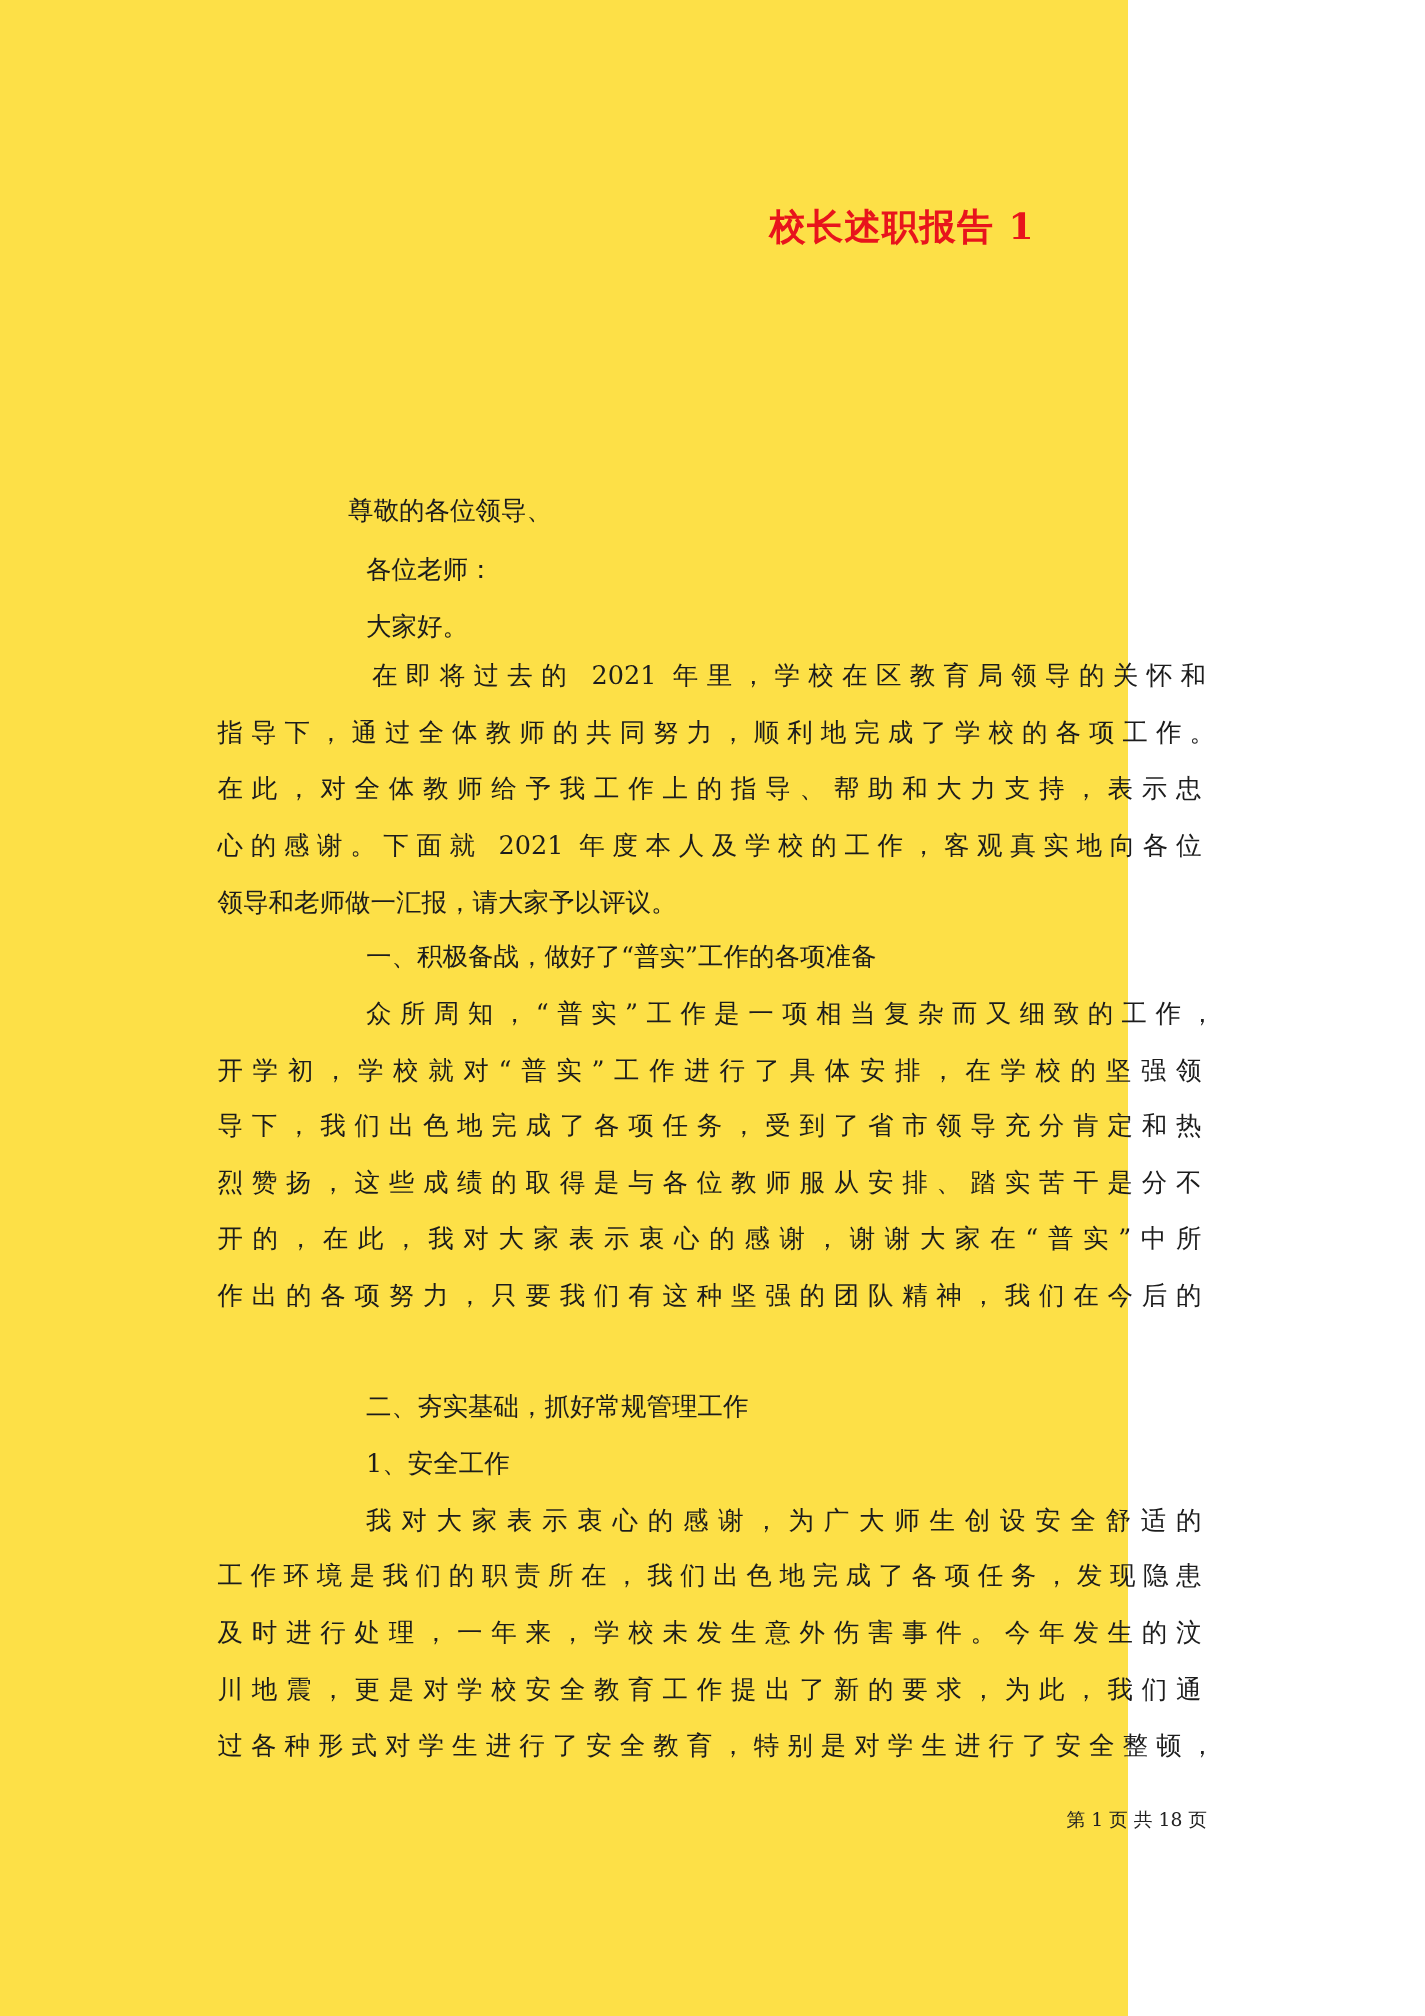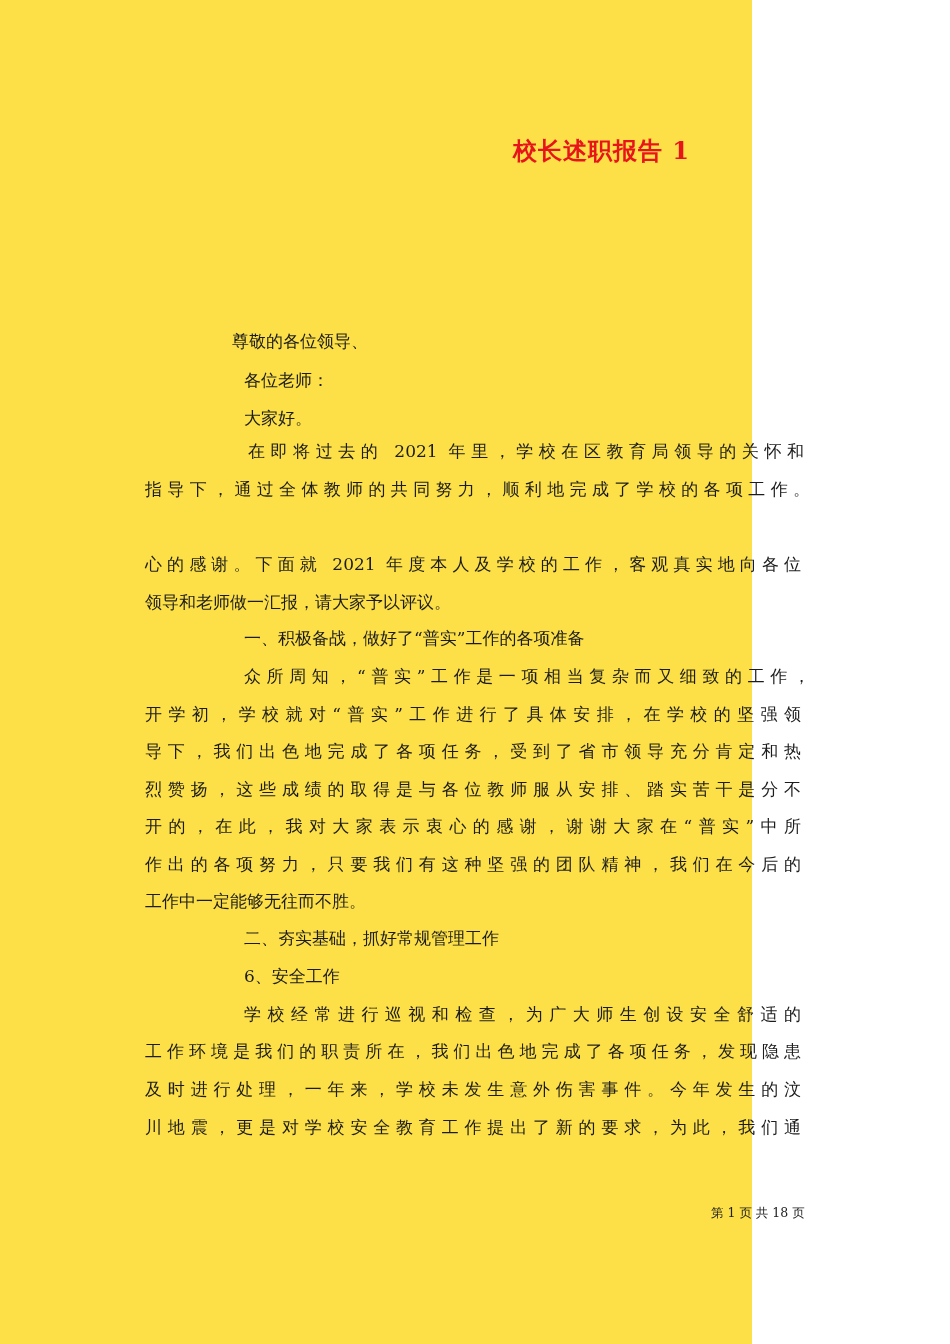--- a/index.html
+++ b/index.html
@@ -62,35 +62,36 @@
 <div class="page">
 
   <div class="title">校长述职报告 1</div>
 
   <div class="line" style="left:232px; top:327px;">尊敬的各位领导、</div>
   <div class="line" style="left:244px; top:366px;">各位老师：</div>
   <div class="line" style="left:244px; top:404px;">大家好。</div>
 
   <div class="line" style="left:248px; top:437px; width:556px; text-align:justify; text-align-last:justify;">在即将过去的 2021 年里，学校在区教育局领导的关怀和</div>
   <div class="line just" style="left:145px; top:475px; width:665px;">指导下，通过全体教师的共同努力，顺利地完成了学校的各项工作。</div>
+  <div class="line just" style="left:145px; top:512px; width:656px;">在此，对全体教师给予我工作上的指导、帮助和大力支持，表示忠</div>
   <div class="line just" style="left:145px; top:550px; width:656px;">心的感谢。下面就 2021 年度本人及学校的工作，客观真实地向各位</div>
   <div class="line" style="left:145px; top:588px;">领导和老师做一汇报，请大家予以评议。</div>
 
   <div class="line" style="left:244px; top:624px;">一、积极备战，做好了“普实”工作的各项准备</div>
 
   <div class="line" style="left:244px; top:662px; width:566px; text-align:justify; text-align-last:justify;">众所周知，“普实”工作是一项相当复杂而又细致的工作，</div>
   <div class="line just" style="left:145px; top:700px; width:656px;">开学初，学校就对“普实”工作进行了具体安排，在学校的坚强领</div>
   <div class="line just" style="left:145px; top:737px; width:656px;">导下，我们出色地完成了各项任务，受到了省市领导充分肯定和热</div>
   <div class="line just" style="left:145px; top:775px; width:656px;">烈赞扬，这些成绩的取得是与各位教师服从安排、踏实苦干是分不</div>
   <div class="line just" style="left:145px; top:812px; width:656px;">开的，在此，我对大家表示衷心的感谢，谢谢大家在“普实”中所</div>
   <div class="line just" style="left:145px; top:850px; width:656px;">作出的各项努力，只要我们有这种坚强的团队精神，我们在今后的</div>
-  <div class="line" style="left:145px; top:887px;">工作中一定能够无往而不胜。</div>
 
   <div class="line" style="left:244px; top:924px;">二、夯实基础，抓好常规管理工作</div>
-  <div class="line" style="left:244px; top:962px;">6、安全工作</div>
+  <div class="line" style="left:244px; top:962px;">1、安全工作</div>
 
-  <div class="line" style="left:244px; top:1000px; width:557px; text-align:justify; text-align-last:justify;">学校经常进行巡视和检查，为广大师生创设安全舒适的</div>
+  <div class="line" style="left:244px; top:1000px; width:557px; text-align:justify; text-align-last:justify;">我对大家表示衷心的感谢，为广大师生创设安全舒适的</div>
   <div class="line just" style="left:145px; top:1037px; width:656px;">工作环境是我们的职责所在，我们出色地完成了各项任务，发现隐患</div>
   <div class="line just" style="left:145px; top:1113px; width:656px;">川地震，更是对学校安全教育工作提出了新的要求，为此，我们通</div>
   <div class="line just" style="left:145px; top:1075px; width:656px;">及时进行处理，一年来，学校未发生意外伤害事件。今年发生的汶</div>
+  <div class="line just" style="left:145px; top:1150px; width:665px;">过各种形式对学生进行了安全教育，特别是对学生进行了安全整顿，</div>
 
   <div class="footer">第 1 页 共 18 页</div>
 </div>
 
 </body></html>

